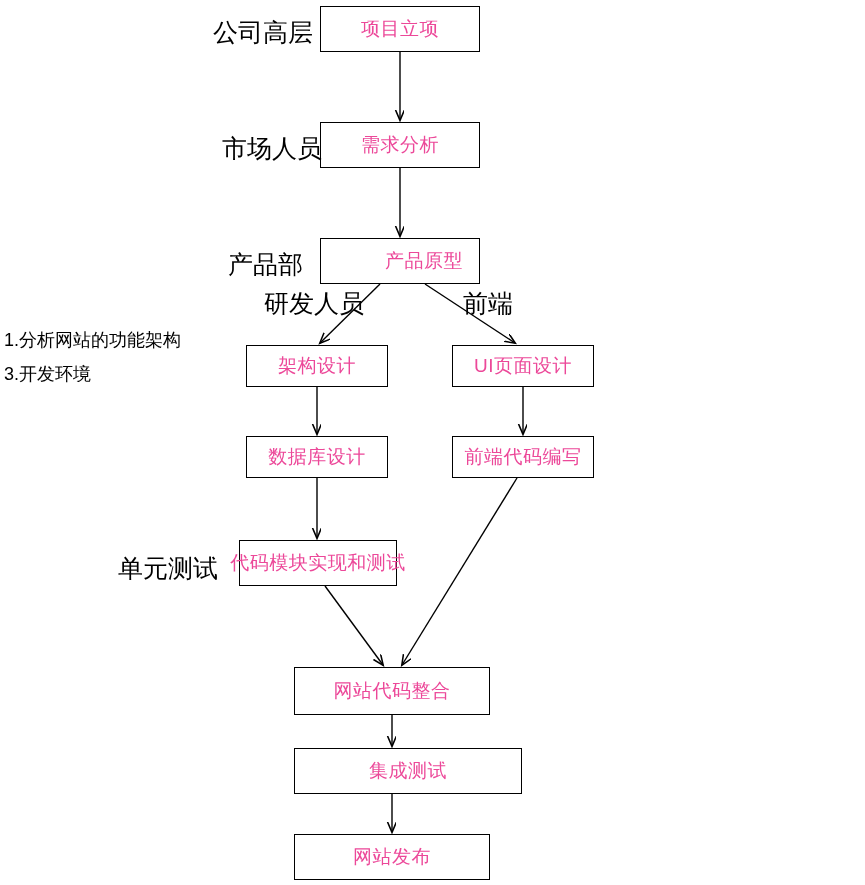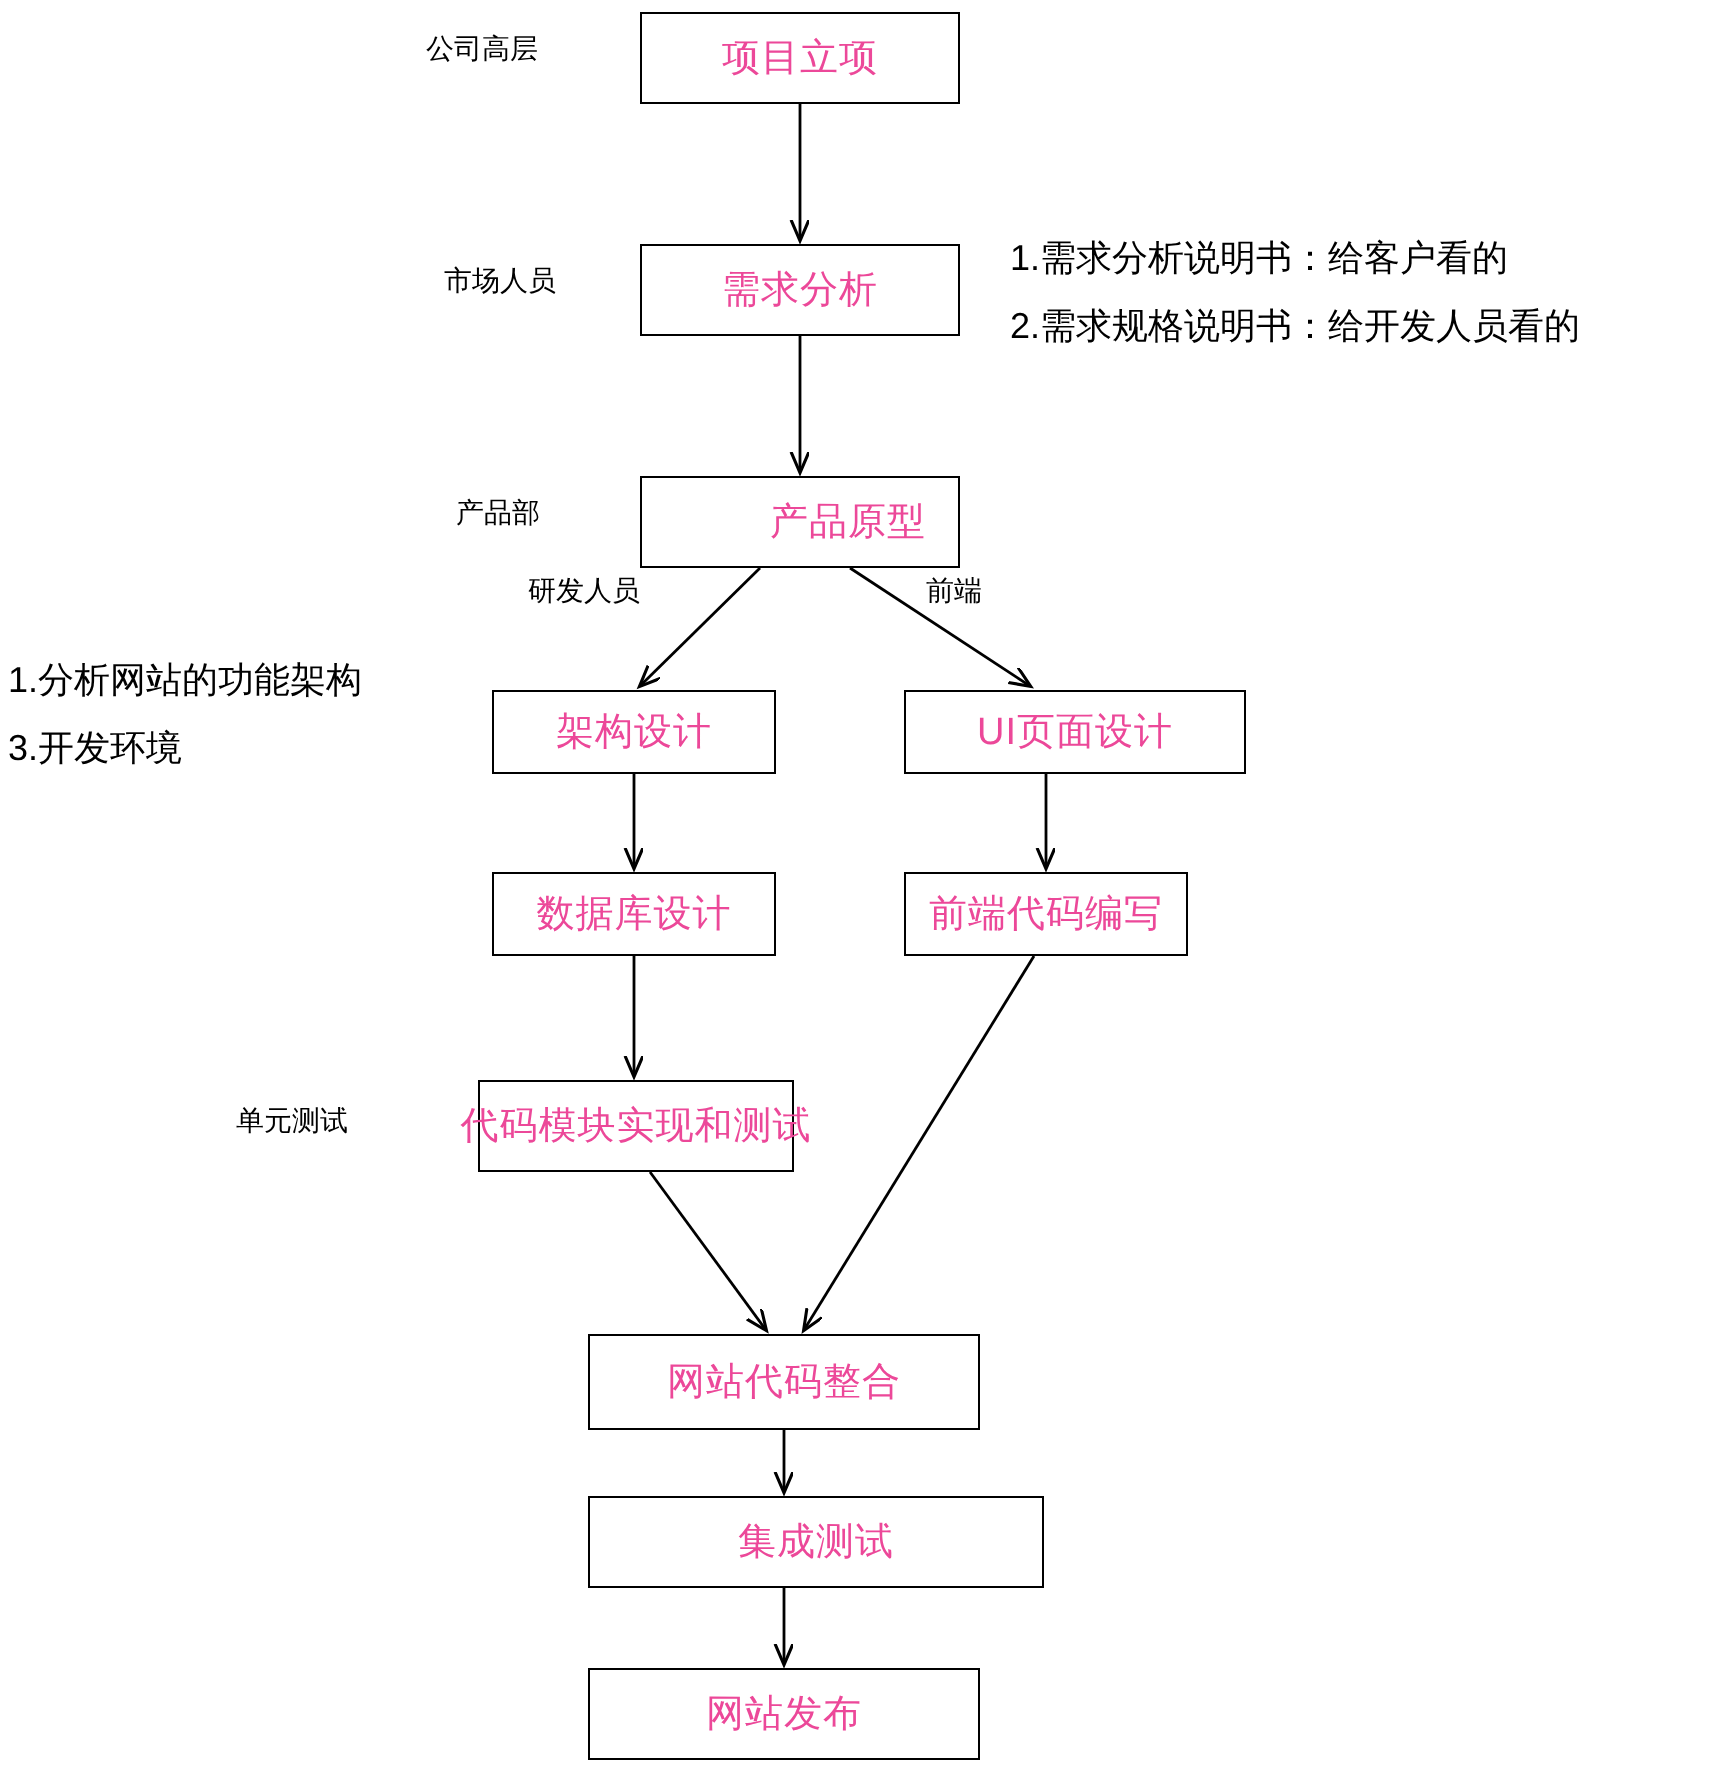--- a/index.html
+++ b/index.html
@@ -34,21 +34,21 @@
     display: flex;
     align-items: center;
     justify-content: center;
     font-size: 19px;
     letter-spacing: 0.5px;
     white-space: nowrap;
   }
   .label {
     position: absolute;
     color: #000000;
-    font-size: 14px;
+    font-size: 25px;
     white-space: nowrap;
   }
   .note {
     position: absolute;
     color: #000000;
     font-size: 18px;
     white-space: nowrap;
     line-height: 34px;
   }
 </style>
@@ -90,21 +90,21 @@
   </svg>
 
   <div class="node" style="left:320px; top:6px; width:160px; height:46px;">项目立项</div>
 
   <div class="node" style="left:320px; top:122px; width:160px; height:46px;">需求分析</div>
 
   <div class="node" style="left:320px; top:238px; width:160px; height:46px;padding-left:48px;">产品原型</div>
 
   <div class="node" style="left:246px; top:345px; width:142px; height:42px;">架构设计</div>
 
-  <div class="node" style="left:452px; top:345px; width:171px; height:42px;">UI页面设计</div>
+  <div class="node" style="left:452px; top:345px; width:142px; height:42px;">UI页面设计</div>
 
   <div class="node" style="left:246px; top:436px; width:142px; height:42px;">数据库设计</div>
 
   <div class="node" style="left:452px; top:436px; width:142px; height:42px;">前端代码编写</div>
 
   <div class="node" style="left:239px; top:540px; width:158px; height:46px;">代码模块实现和测试</div>
 
   <div class="node" style="left:294px; top:667px; width:196px; height:48px;">网站代码整合</div>
 
   <div class="node" style="left:294px; top:748px; width:228px; height:46px;">集成测试</div>
@@ -116,23 +116,19 @@
   <div class="label" style="left:222px; top:132px;">市场人员</div>
 
   <div class="label" style="left:228px; top:248px;">产品部</div>
 
   <div class="label" style="left:264px; top:287px;">研发人员</div>
 
   <div class="label" style="left:463px; top:287px;text-align:right;">前端</div>
 
   <div class="label" style="left:118px; top:552px;">单元测试</div>
 
-  <div class="note" style="left:505px; top:112px;">
-    <div>1.需求分析说明书：给客户看的</div>
-    <div>2.需求规格说明书：给开发人员看的</div>
-  </div>
 
   <div class="note" style="left:4px; top:323px;">
     <div>1.分析网站的功能架构</div>
     <div>3.开发环境</div>
   </div>
 
 </div>
 
 </body></html>

